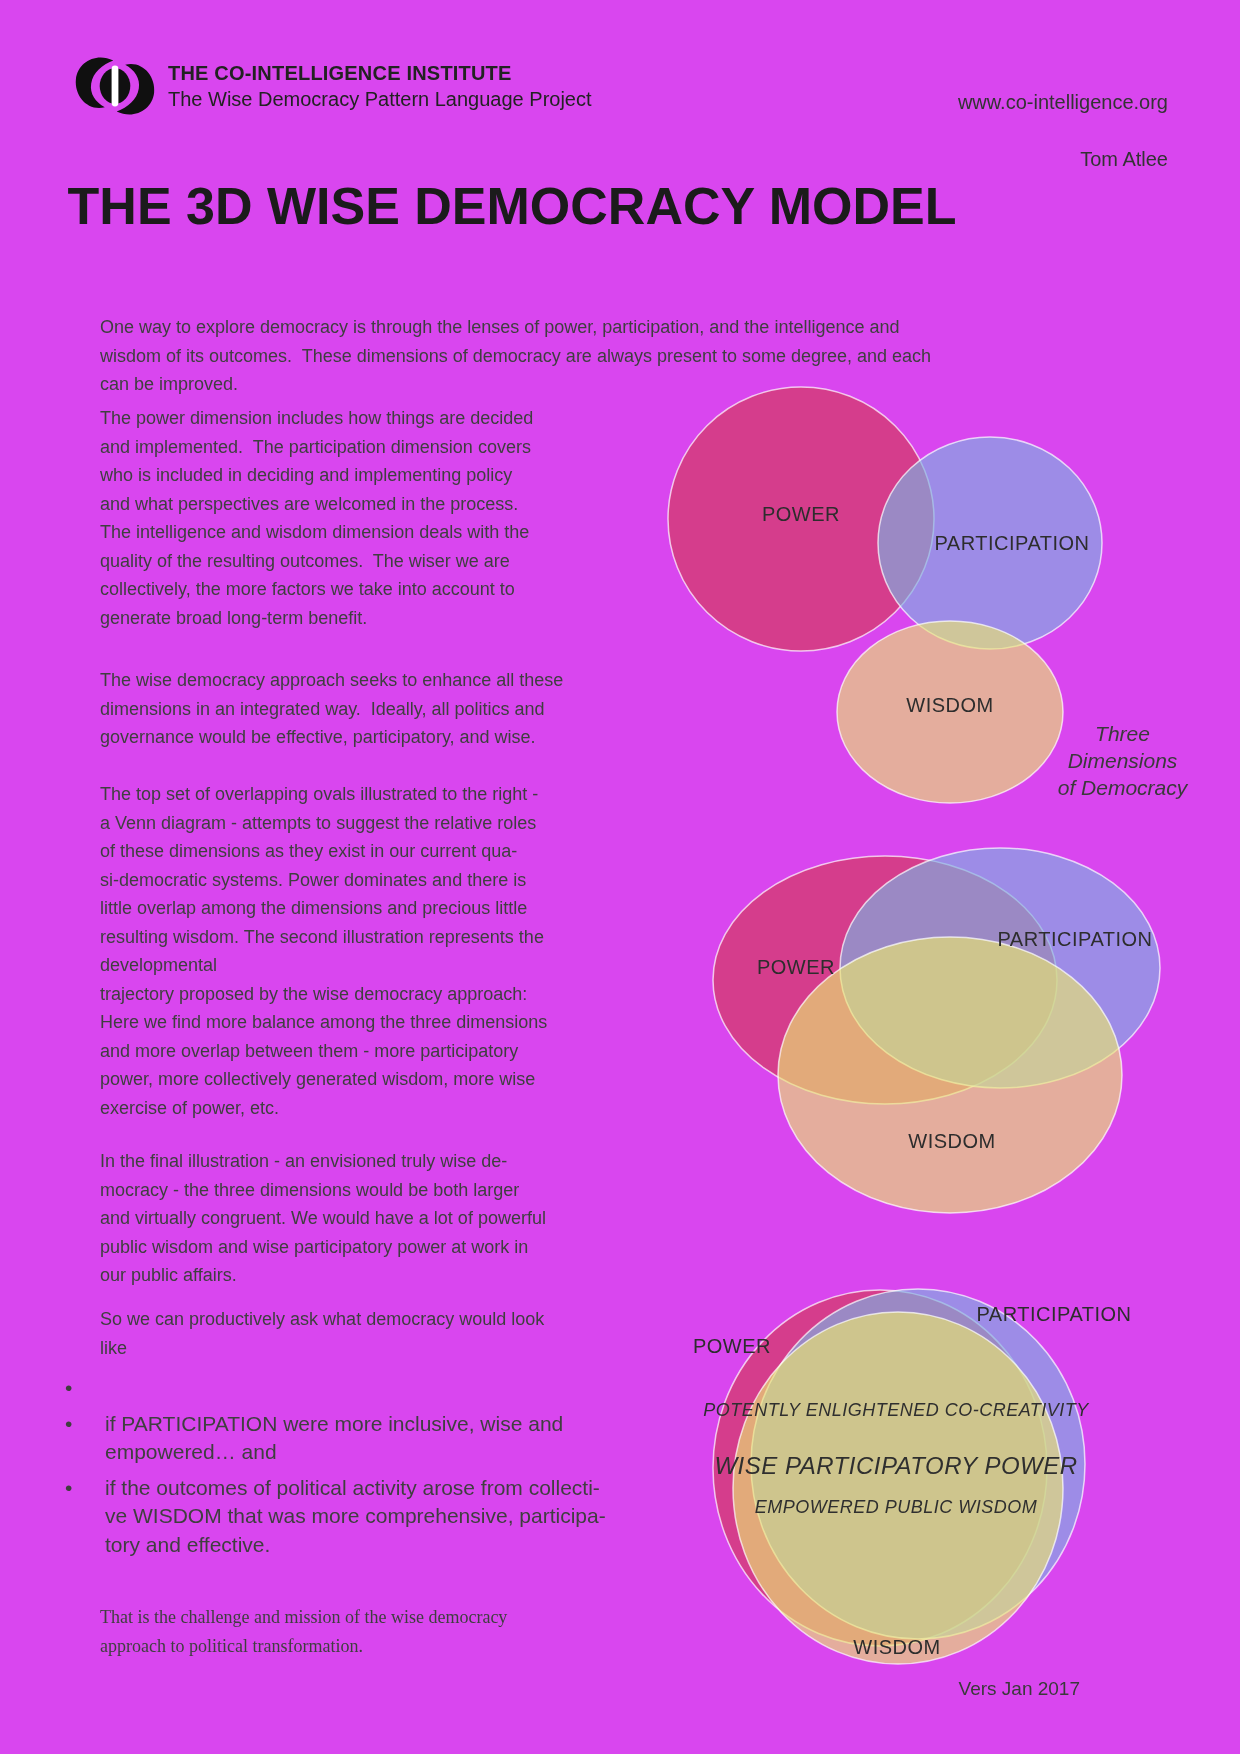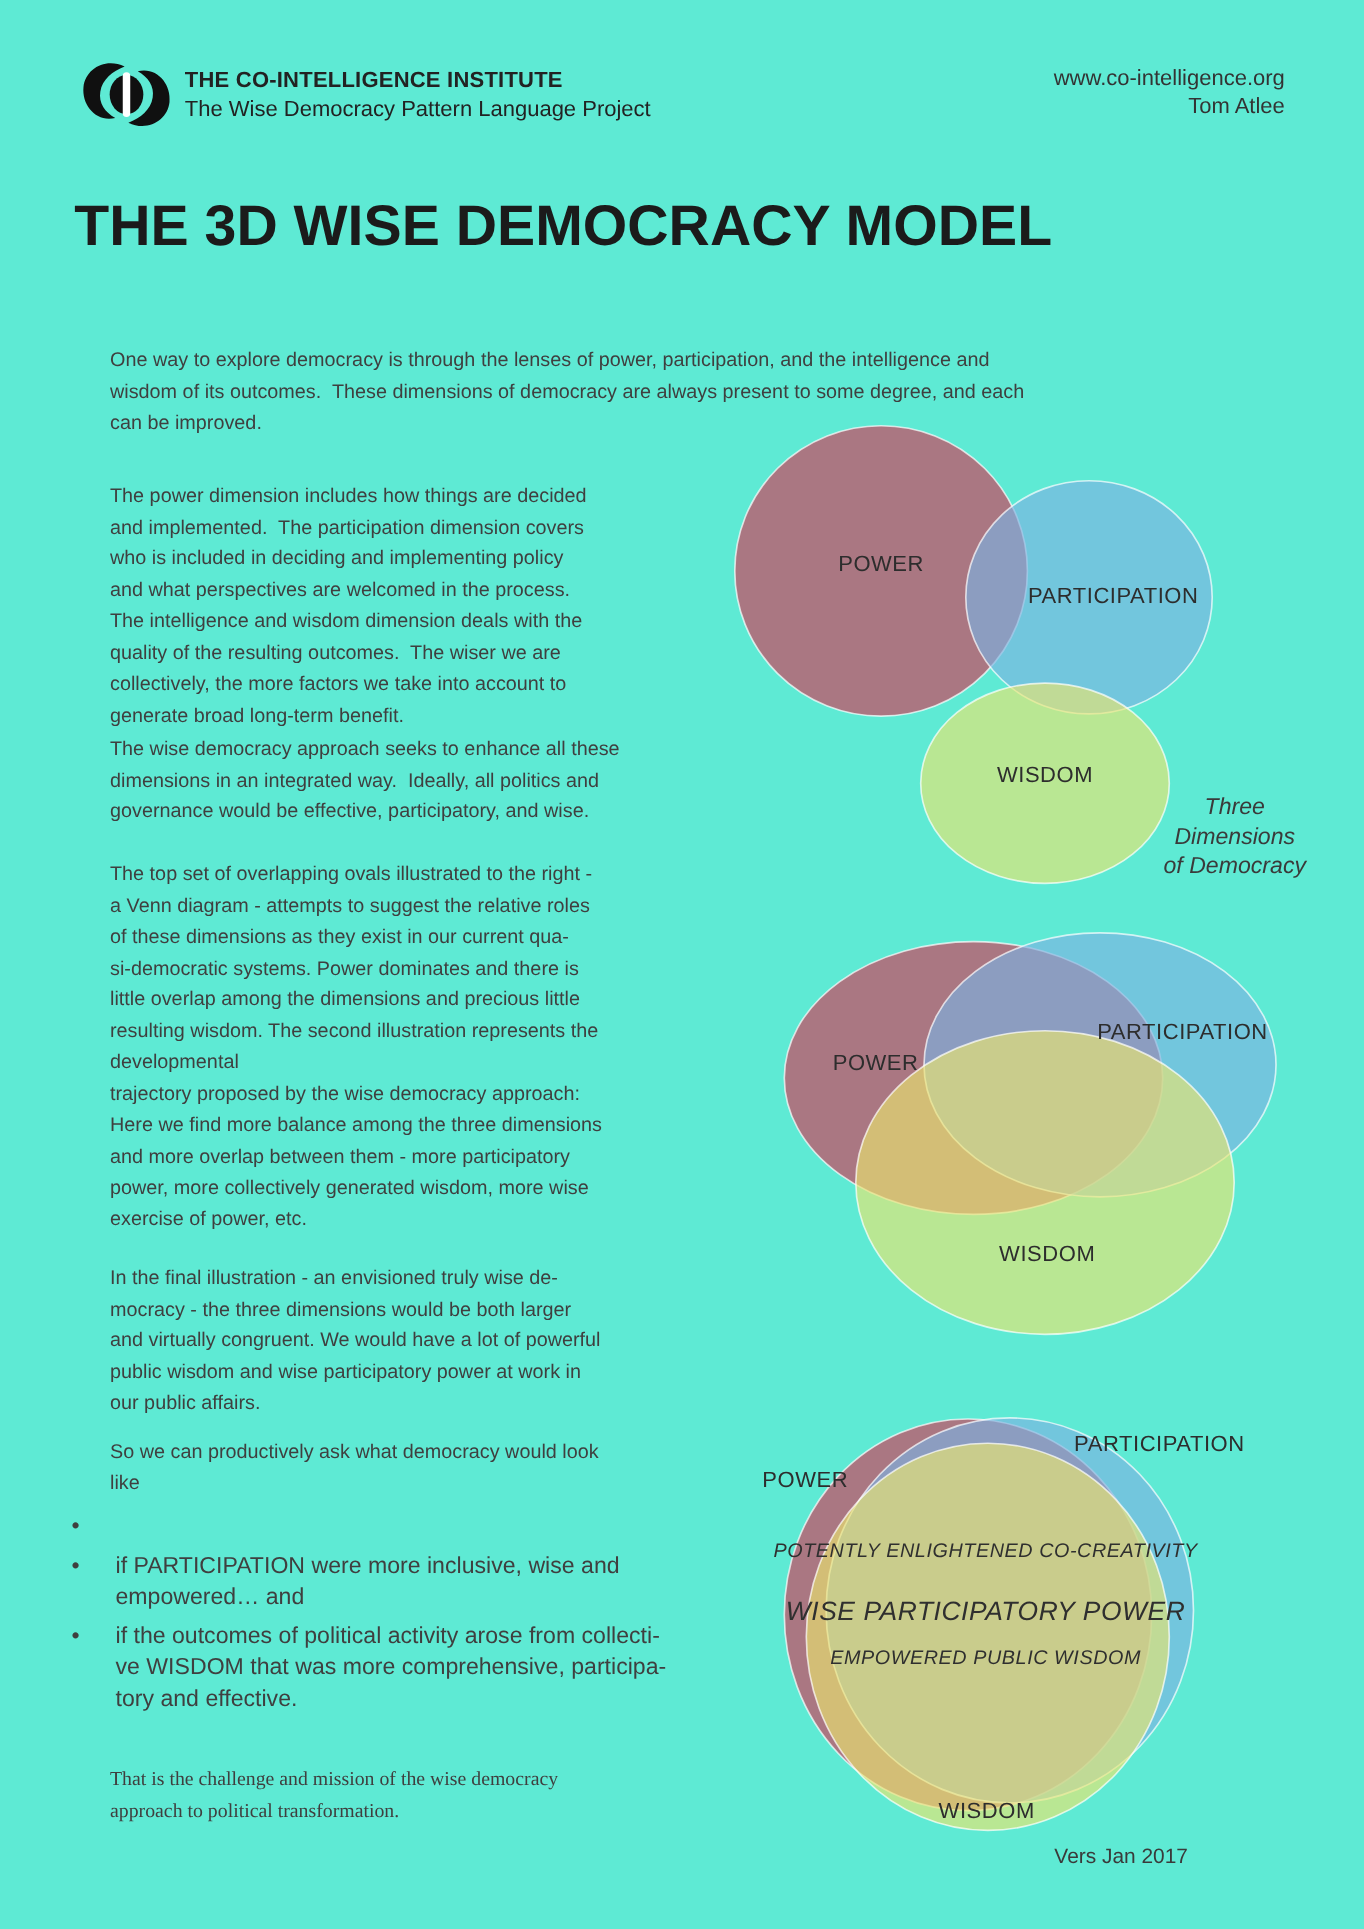--- a/index.html
+++ b/index.html
@@ -1,36 +1,36 @@
 <!DOCTYPE html>
 <html><head>
 <meta charset="utf-8">
 <style>
   html,body { margin:0; padding:0; background:#ffffff; }
   #page {
-    position:relative; width:1240px; height:1754px; background:#5eead4;
+    position:relative; width:1240px; height:1754px; background:#d946ef;
     font-family:"Liberation Sans", sans-serif; overflow:hidden;
   }
   svg.overlay { position:absolute; left:0; top:0; z-index:1; }
 
   .hdr-org   { position:absolute; left:168px; top:62px;  font-size:20px; font-weight:700; color:#222; letter-spacing:0.2px; }
   .hdr-proj  { position:absolute; left:168px; top:88px;  font-size:20px; color:#222; }
   .hdr-right { position:absolute; left:760px; top:58px;  width:408px; text-align:right;
                font-size:20px; line-height:26px; color:#333; }
-  .hdr-right .lnk { display:block; }
+  .hdr-right .lnk { display:block;margin-top:31px; }
 
   .logo { position:absolute; left:72px; top:52px; width:86px; height:68px; }
 
   .title { position:absolute; left:0; top:176px; width:1024px; text-align:center;
            font-size:52px; font-weight:700; color:#1b1b1b; letter-spacing:0px; }
 
   .lines { position:absolute; white-space:pre; font-size:18px; line-height:28.5px;
            color:#3f3f3f; z-index:2;margin-left:35px; }
   .intro   { left:65px; top:313px; }
-  .p2      { left:65px; top:436px; }
+  .p2      { left:65px; top:404px; }
   .p3      { left:65px; top:666px; }
   .p4      { left:65px; top:780px; }
   .p5      { left:65px; top:1147px; }
   .p6      { left:65px; top:1305px; }
   .closing { left:65px; top:1603px;font-family:Liberation Serif, serif; }
 
   .bullets { position:absolute; left:65px; top:1374px; z-index:2; margin:0; padding:0; list-style:none; }
   .bullet-row { display:flex; margin-bottom:7px; }
   .bullet-dot { width:40px; font-size:21px; line-height:28.5px; color:#3f3f3f; }
   .bullet-text { white-space:pre; font-size:21px; line-height:28.5px; color:#3f3f3f; }

